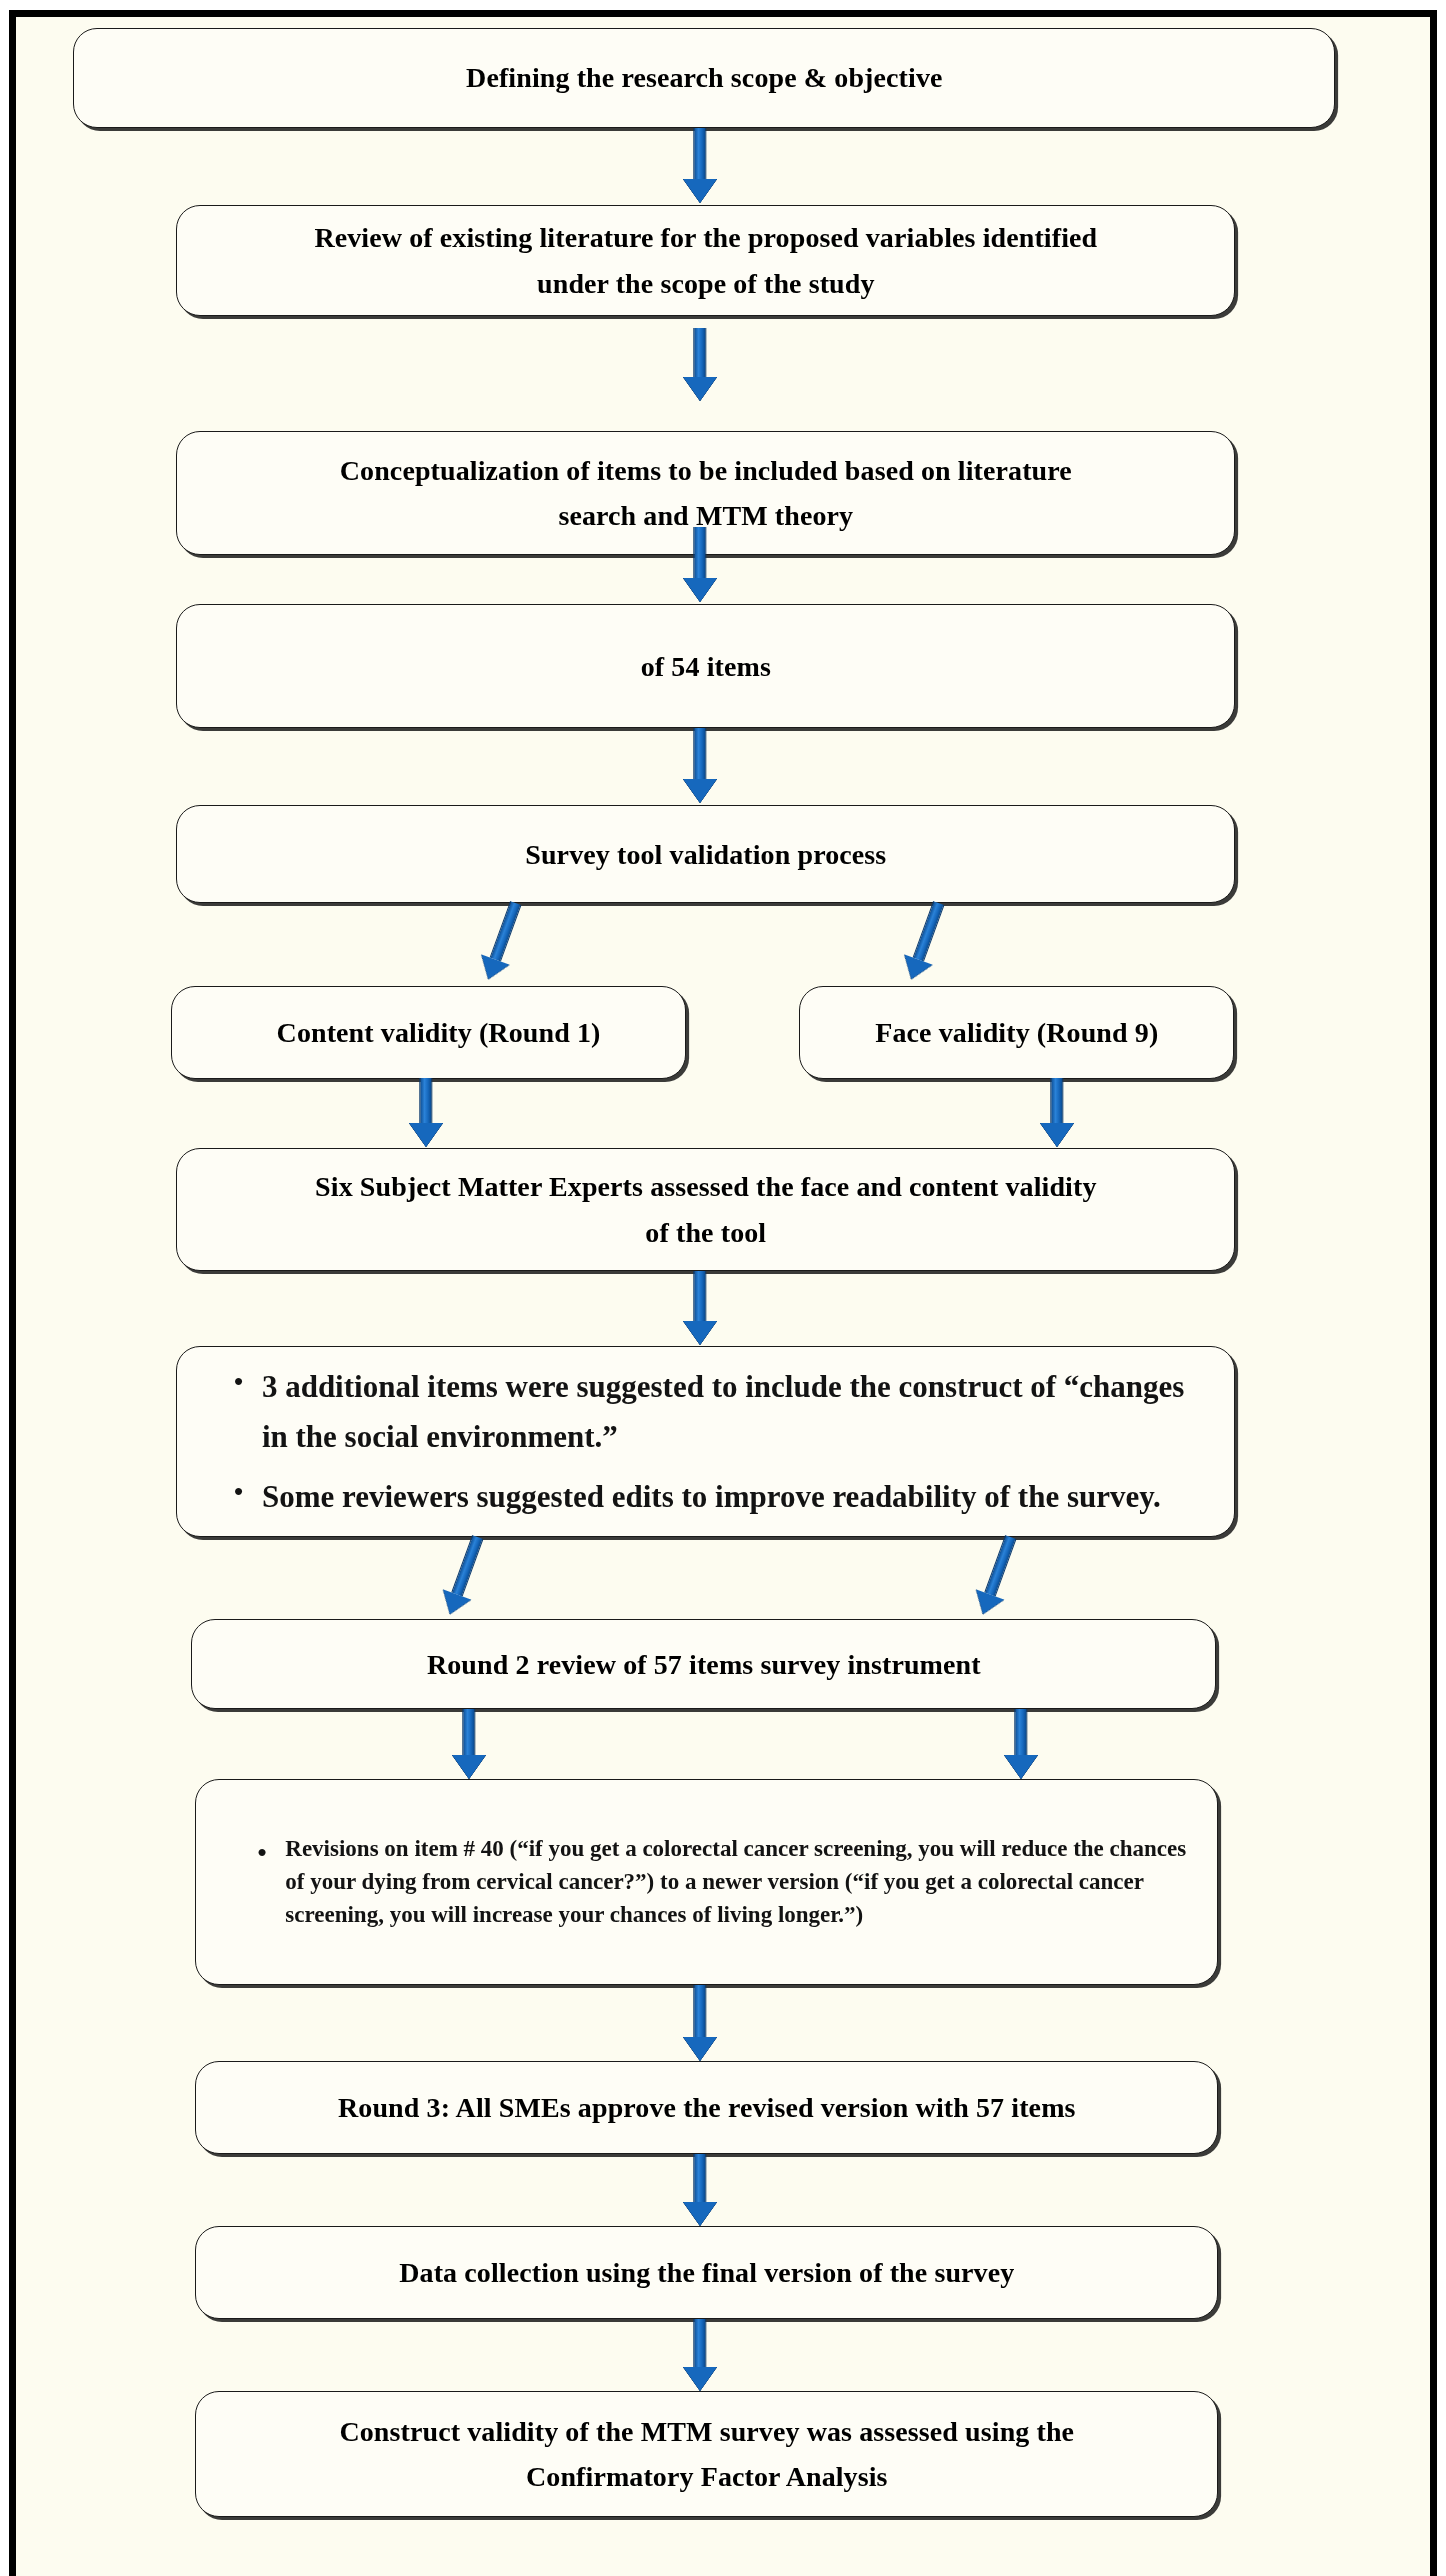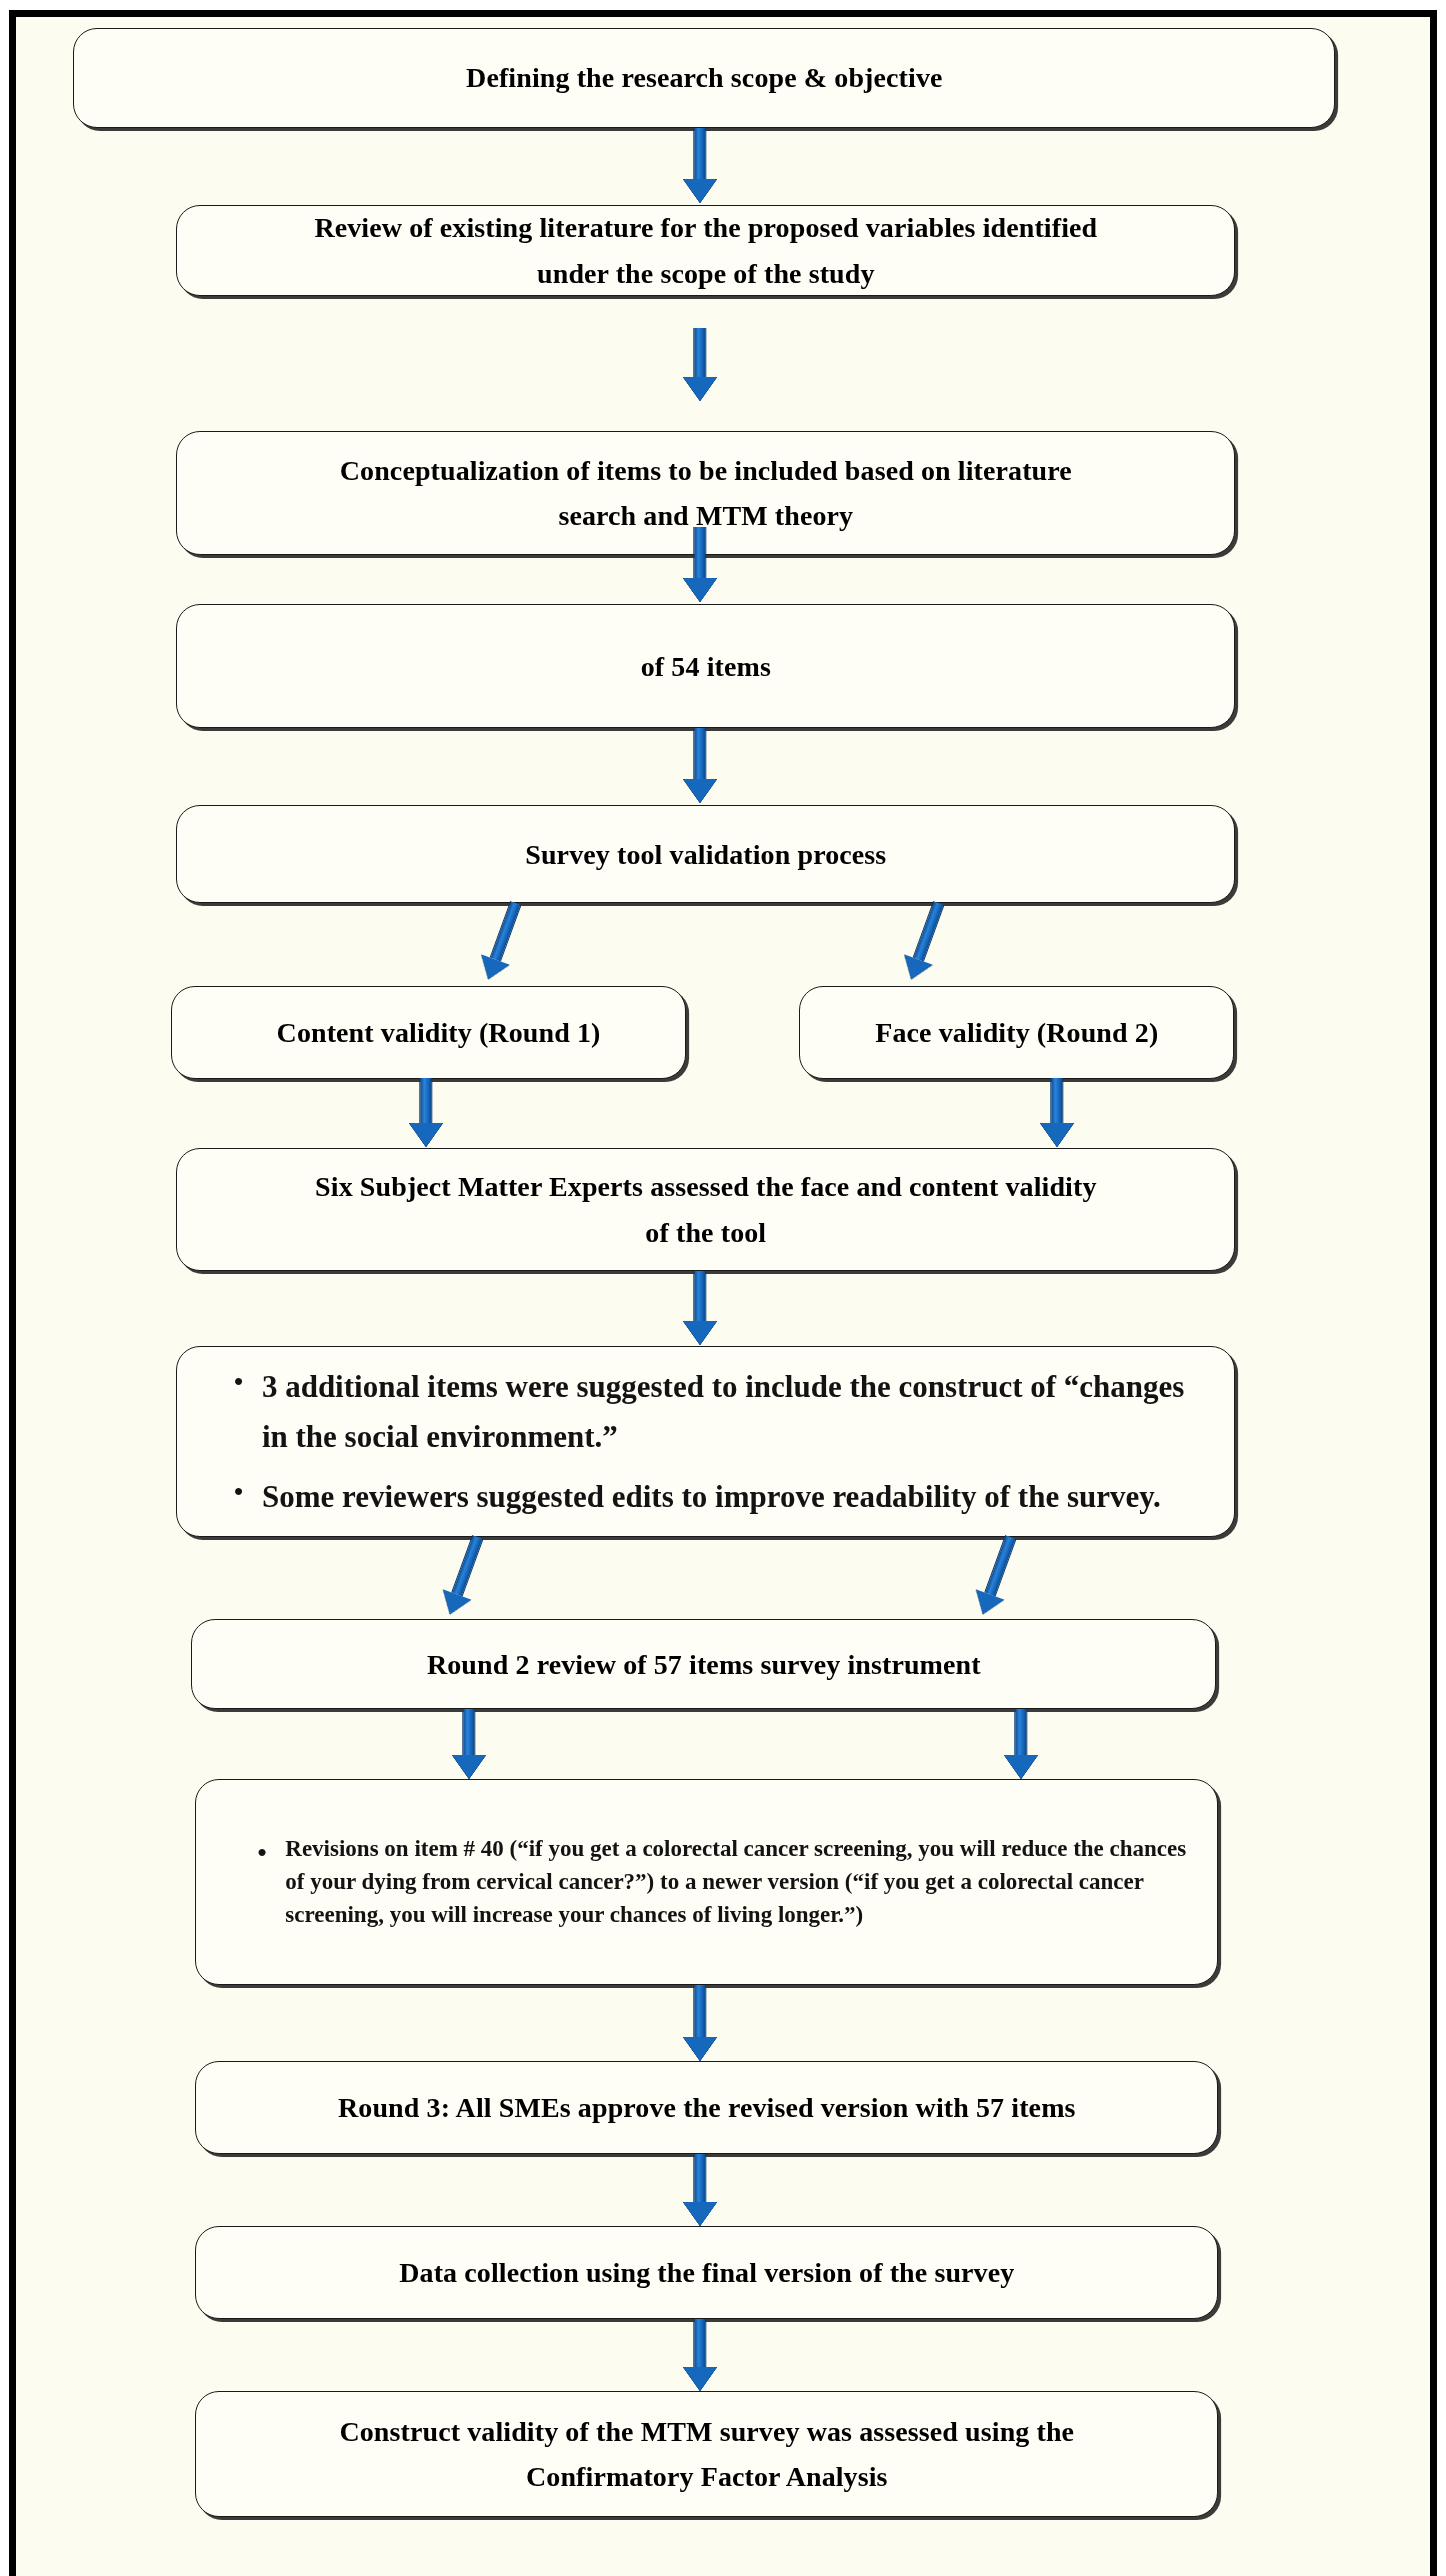--- a/index.html
+++ b/index.html
@@ -136,21 +136,21 @@
   <div class="flow-stack">
 
     <div class="node" style="left:57px; top:10.3px; width:1262px; height:100px;">
       <div class="node-text">Defining the research scope &amp; objective</div>
     </div>
     <div class="arrow-v" style="left:666px; top:111px; width:35px; height:75px;">
       <div class="shaft" style="height:51px;"></div>
       <div class="head"></div>
     </div>
 
-    <div class="node" style="left:160px; top:188px; width:1059px; height:91px;">
+    <div class="node" style="left:160px; top:188px; width:1059px; height:111px;">
       <div class="node-text">
         <div>Review of existing literature for the proposed variables identified</div>
         <div>under the scope of the study</div>
       </div>
     </div>
     <div class="arrow-v" style="left:666px; top:311px; width:35px; height:73px;">
       <div class="shaft" style="height:49px;"></div>
       <div class="head"></div>
     </div>
 
@@ -185,21 +185,21 @@
     </div>
     <div class="arrow-d" style="left:907px; top:886px; width:31px; height:81px; transform: rotate(20deg);">
       <div class="shaft" style="height:60px;"></div>
       <div class="head"></div>
     </div>
 
     <div class="node" style="left:155px; top:969px; width:515px; height:93px;padding-left:41px;">
       <div class="node-text">Content validity (Round 1)</div>
     </div>
     <div class="node" style="left:783px; top:969px; width:435px; height:93px;">
-      <div class="node-text">Face validity (Round 2)</div>
+      <div class="node-text">Face validity (Round 9)</div>
     </div>
 
     <div class="arrow-v" style="left:392px; top:1061px; width:35px; height:69px;">
       <div class="shaft" style="height:45px;"></div>
       <div class="head"></div>
     </div>
     <div class="arrow-v" style="left:1023px; top:1061px; width:35px; height:69px;">
       <div class="shaft" style="height:45px;"></div>
       <div class="head"></div>
     </div>

